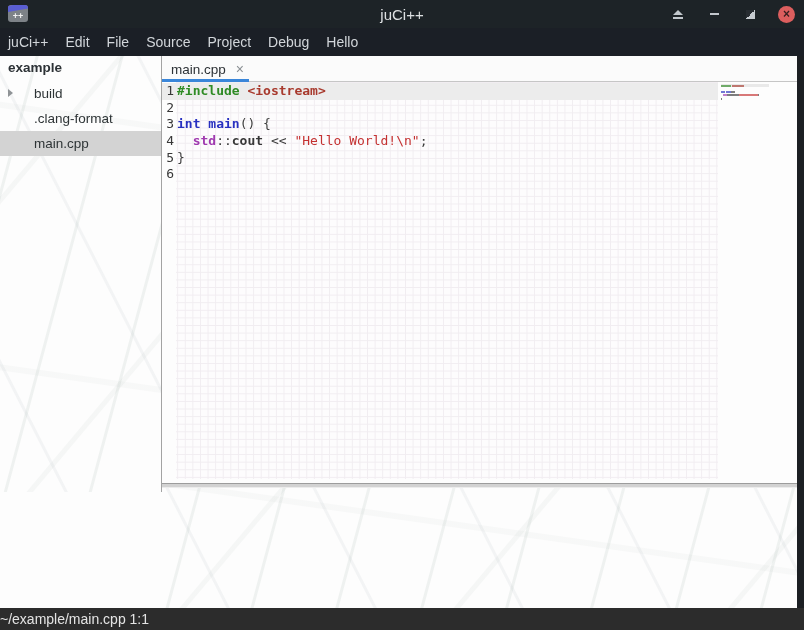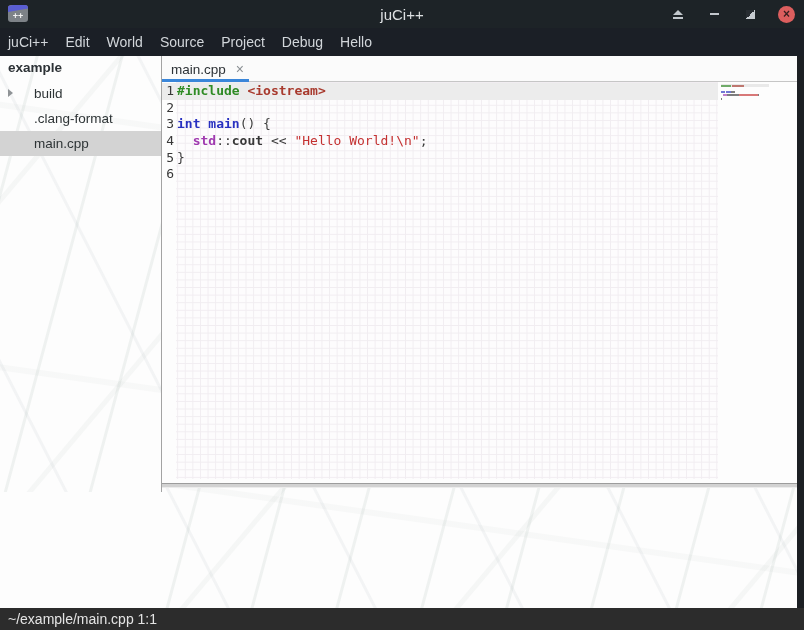--- a/index.html
+++ b/index.html
@@ -91,21 +91,21 @@
   
   .hdivider{height:3px;background:#d2d2d2;border-top:1px solid #9c9c9c;border-bottom:1px solid #ececec;
             box-sizing:content-box;}
   .bottom-panel{flex:1;}
 
   
   .vscrollbar{position:absolute;right:0;top:0;width:7px;height:552px;background:#1c1f23;}
 
   
   .statusbar{position:absolute;left:0;top:608px;width:804px;height:22px;background:#2c2c2c;
-             display:flex;align-items:center;padding-left:8px;box-sizing:border-box;}
+             display:flex;align-items:center;box-sizing:border-box;}
   .status-text{color:#e4e4e4;font-size:14px;}
 </style>
 </head>
 <body>
 
 <div class="titlebar">
   <div class="app-icon">
     <div class="stripe"></div>
     <div class="pp">++</div>
   </div>
@@ -121,21 +121,21 @@
     <div class="wc">
       <div class="restore-sq"></div>
     </div>
     <div class="close-circle">×</div>
   </div>
 </div>
 
 <div class="menubar">
     <span class="menu-item">juCi++</span>
     <span class="menu-item">Edit</span>
-    <span class="menu-item">World</span>
+    <span class="menu-item">File</span>
     <span class="menu-item">Source</span>
     <span class="menu-item">Project</span>
     <span class="menu-item">Debug</span>
     <span class="menu-item">Hello</span>
   </div>
 
 <div class="content">
 
   <div class="sidebar texture">
     <div class="side-header">example</div>

